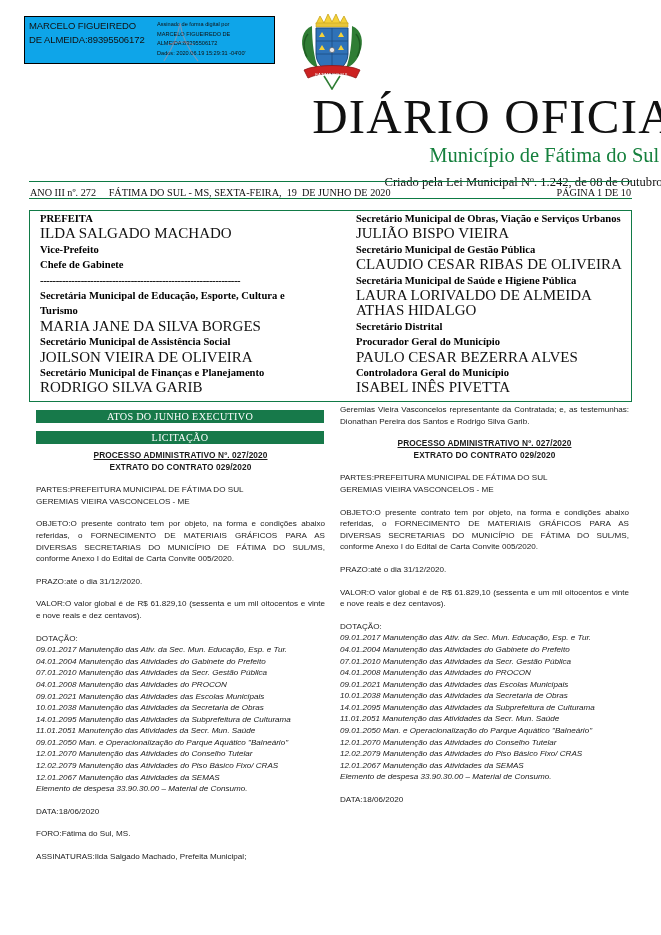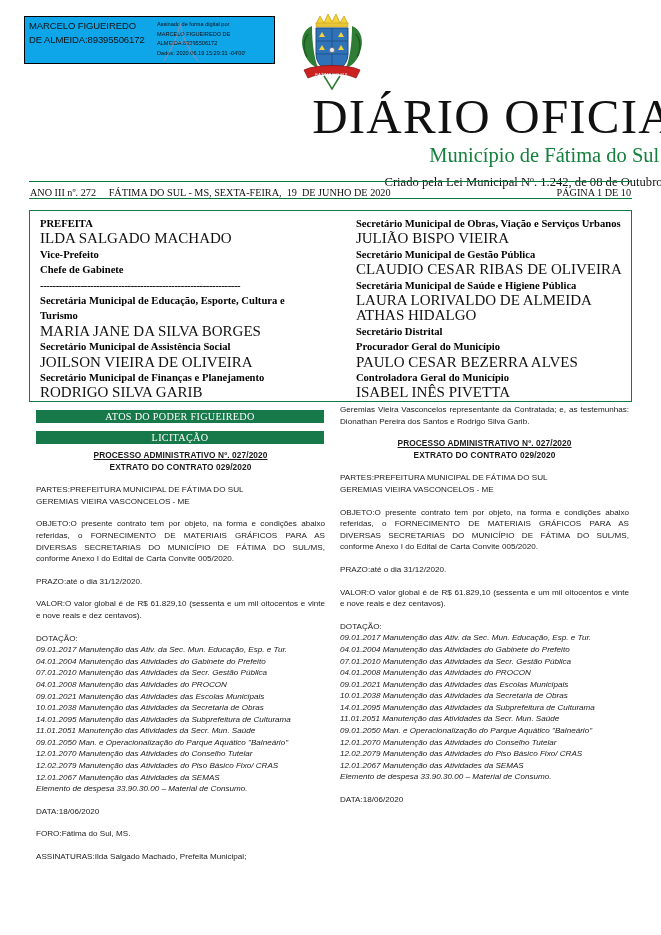--- a/index.html
+++ b/index.html
@@ -128,21 +128,21 @@
   
   .officials {
     position: absolute;
     left: 29px;
     top: 210px;
     width: 603px;
     height: 192px;
     border: 1.4px solid #117a46;
     box-sizing: border-box;
     display: flex;
-    padding: 5px 0 0 0;
+    padding: 0 0 0 0;
     gap: 23px;
   }
   .off-col {
     width: 50%;
     box-sizing: border-box;
     padding: 0 6px 0 10px;
   }
   .off-col.right { padding-left: 14px; }
   .off-role {
     font-family: "Liberation Serif", serif;
@@ -313,21 +313,21 @@
       <div class="off-role">Secretária Municipal de Saúde e Higiene Pública</div>
       <div class="off-name">LAURA LORIVALDO DE ALMEIDA  ATHAS HIDALGO</div>
       <div class="off-role">Secretário Distrital</div>
       <div class="off-role">Procurador Geral do Município</div>
       <div class="off-name">PAULO CESAR BEZERRA ALVES</div>
       <div class="off-role">Controladora Geral do Município</div>
       <div class="off-name">ISABEL INÊS PIVETTA</div>
     </div>
   </div>
 
-  <div class="banner banner-exec">ATOS DO PODER FIGUEIREDO</div>
+  <div class="banner banner-exec">ATOS DO JUNHO EXECUTIVO</div>
   <div class="banner banner-lic">LICITAÇÃO</div>
 
   <div class="col left">
     <div class="art-title">
       <span class="u">PROCESSO ADMINISTRATIVO Nº. 027/2020</span>
     </div>
     <div class="art-title">EXTRATO DO CONTRATO 029/2020</div>
 
     <div class="para nojust">
       <div>PARTES:PREFEITURA MUNICIPAL DE FÁTIMA DO SUL</div>

